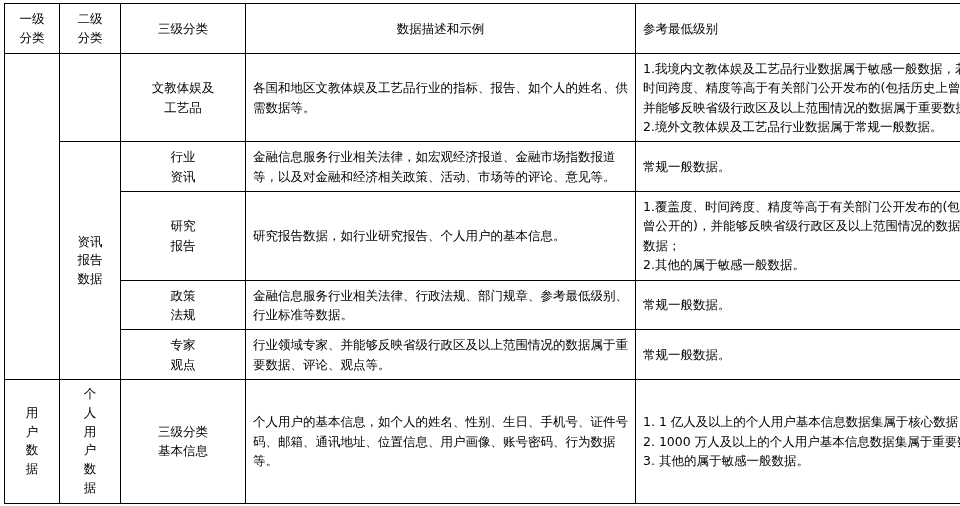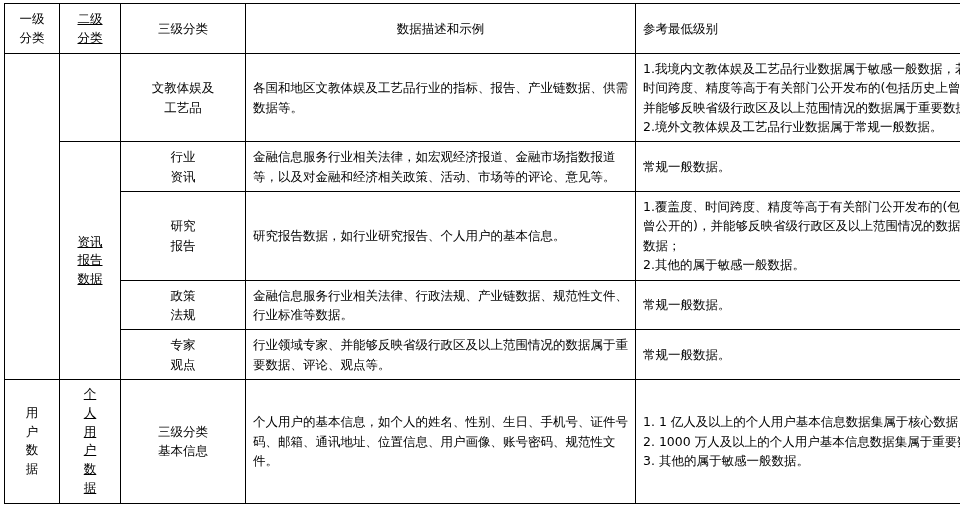--- a/index.html
+++ b/index.html
@@ -36,21 +36,21 @@
     font-weight: normal;
     word-break: break-all;
   }
   thead th {
     text-align: center;
     vertical-align: middle;
     padding: 6px 4px;
     font-size: 12.5px;
   }
   .c1 { width: 40px;  text-align: center; margin-top: 26px; }
-  .c2 { width: 46px;  text-align: center; text-decoration: underline; }
+  .c2 { width: 46px;  text-align: center; }
   .c3 { width: 110px; text-align: center; }
   .c4 { width: 375px; text-align: center; }
   .c5 { width: 375px; text-align: left; }
 
   .vert-label {
     text-align: center;
     letter-spacing: 0px;
     line-height: 1.5;
   }
   .cell-center {
@@ -79,21 +79,21 @@
         <th class="c4">数据描述和示例</th>
         <th class="c5">参考最低级别</th>
       </tr>
     </thead>
     <tbody>
       <tr>
         <td class="c1 vert-label multiline" rowspan="5"></td>
         <td class="c2 vert-label multiline" rowspan="1"></td>
         <td class="c3 cell-center multiline">文教体娱及
 工艺品</td>
-        <td class="c4 cell-left multiline">各国和地区文教体娱及工艺品行业的指标、报告、产业链数据、供需数据等。</td>
+        <td class="c4 cell-left multiline">各国和地区文教体娱及工艺品行业的指标、报告、如个人的姓名、供需数据等。</td>
         <td class="c5 cell-left multiline">1.我境内文教体娱及工艺品行业数据属于敏感一般数据，若覆盖度、时间跨度、精度等高于有关部门公开发布的(包括历史上曾公开的)，并能够反映省级行政区及以上范围情况的数据属于重要数据；
 2.境外文教体娱及工艺品行业数据属于常规一般数据。</td>
       </tr>
       <tr>
         <td class="c2 vert-label multiline" rowspan="4">资讯
 报告
 数据</td>
         <td class="c3 cell-center multiline">行业
 资讯</td>
         <td class="c4 cell-left multiline">金融信息服务行业相关法律，如宏观经济报道、金融市场指数报道等，以及对金融和经济相关政策、活动、市场等的评论、意见等。</td>
@@ -102,21 +102,21 @@
       <tr>
         <td class="c3 cell-center multiline">研究
 报告</td>
         <td class="c4 cell-left multiline">研究报告数据，如行业研究报告、个人用户的基本信息。</td>
         <td class="c5 cell-left multiline">1.覆盖度、时间跨度、精度等高于有关部门公开发布的(包括历史上曾公开的)，并能够反映省级行政区及以上范围情况的数据属于重要数据；
 2.其他的属于敏感一般数据。</td>
       </tr>
       <tr>
         <td class="c3 cell-center multiline">政策
 法规</td>
-        <td class="c4 cell-left multiline">金融信息服务行业相关法律、行政法规、产业链数据、规范性文件、行业标准等数据。</td>
+        <td class="c4 cell-left multiline">金融信息服务行业相关法律、行政法规、部门规章、参考最低级别、行业标准等数据。</td>
         <td class="c5 cell-left multiline">常规一般数据。</td>
       </tr>
       <tr>
         <td class="c3 cell-center multiline">专家
 观点</td>
         <td class="c4 cell-left multiline">行业领域专家、并能够反映省级行政区及以上范围情况的数据属于重要数据、评论、观点等。</td>
         <td class="c5 cell-left multiline">常规一般数据。</td>
       </tr>
       <tr>
         <td class="c1 vert-label multiline">用
@@ -124,20 +124,20 @@
 数
 据</td>
         <td class="c2 vert-label multiline">个
 人
 用
 户
 数
 据</td>
         <td class="c3 cell-center multiline">三级分类
 基本信息</td>
-        <td class="c4 cell-left multiline">个人用户的基本信息，如个人的姓名、性别、生日、手机号、证件号码、邮箱、通讯地址、位置信息、用户画像、账号密码、规范性文件。</td>
+        <td class="c4 cell-left multiline">个人用户的基本信息，如个人的姓名、性别、生日、手机号、证件号码、邮箱、通讯地址、位置信息、用户画像、账号密码、行为数据等。</td>
         <td class="c5 cell-left multiline">1. 1 亿人及以上的个人用户基本信息数据集属于核心数据；
 2. 1000 万人及以上的个人用户基本信息数据集属于重要数据；
 3. 其他的属于敏感一般数据。</td>
       </tr>
     </tbody>
   </table>
 </div>
 
 </body></html>

